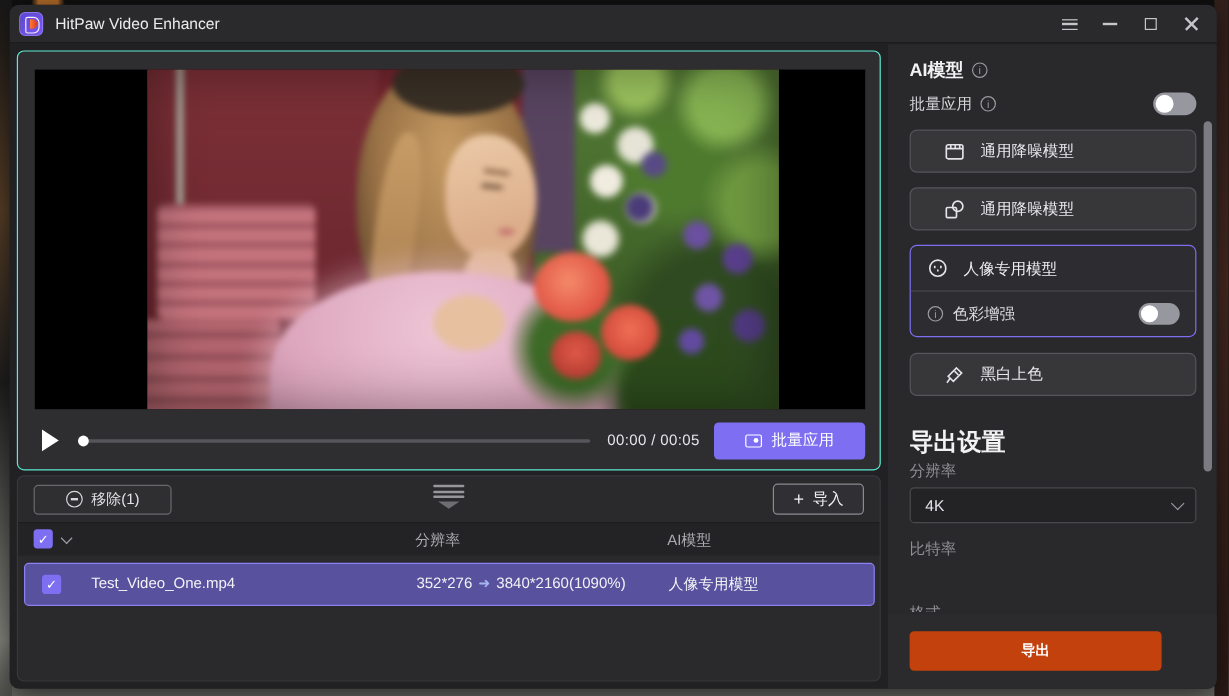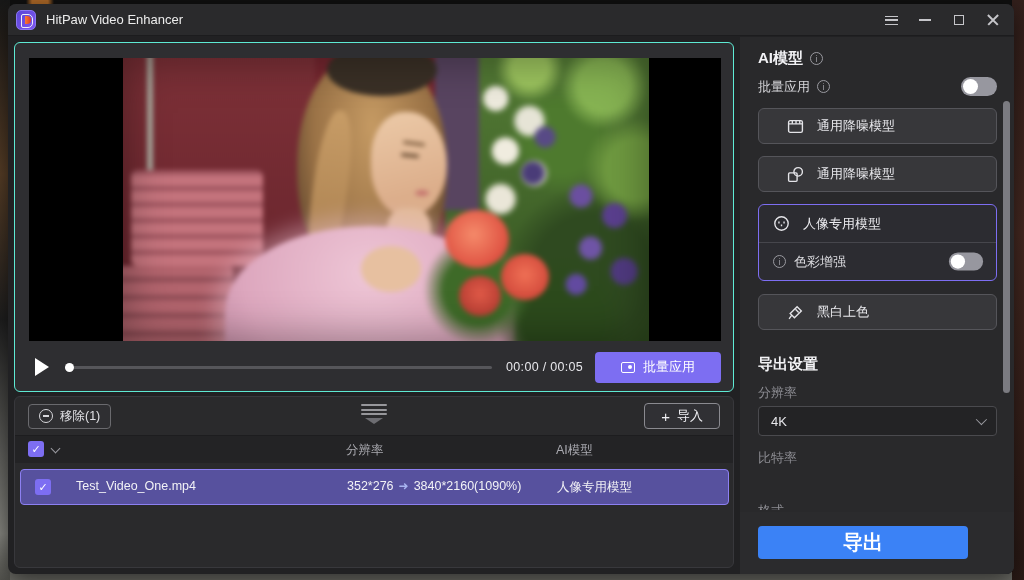--- a/index.html
+++ b/index.html
@@ -112,21 +112,21 @@
   .time { color:#e6e6ea; font-size:12.5px; flex:none; margin-right:12px; letter-spacing:.3px; }
   .preview-btn { flex:none; width:126px; height:31px; background:#7d6ef2; border-radius:4px;
     display:flex; align-items:center; justify-content:center; gap:8px; color:#fff; font-size:13px; cursor:pointer; }
   .cam-ic { position:relative; width:14px; height:11px; border:1.6px solid #fff; border-radius:2px; flex:none; }
   .cam-ic::after { content:''; position:absolute; right:2px; top:2.2px; width:4px; height:4px; border-radius:50%; background:#fff; }
 
   
   .list-panel { position:absolute; left:6px; top:392px; width:720px; height:172px;
     background:#2a2a2c; border:1px solid #38383c; border-radius:6px; overflow:hidden; }
   .list-toolbar { position:relative; height:38px; display:flex; align-items:center; }
-  .remove-btn { margin-left:13px; height:25px; padding:0 10px; border:1px solid #6a6a6e; border-radius:4px;
+  .remove-btn { margin-left:13px; height:25px; padding:0 26px; border:1px solid #6a6a6e; border-radius:4px;
     display:flex; align-items:center; gap:7px; color:#e2e2e6; font-size:12.5px; cursor:pointer; background:#2f2f32; }
   .minus-circ { width:14px; height:14px; border:1.4px solid #d8d8dc; border-radius:50%; position:relative; }
   .minus-circ::after { content:''; position:absolute; left:2.6px; top:5px; width:6px; height:1.6px; background:#d8d8dc; }
   .collapse-handle { position:absolute; left:50%; top:7px; transform:translateX(-50%); width:30px; cursor:pointer; }
   .collapse-handle .bar { width:26px; height:2px; background:#97979b; margin:0 auto 2.5px; border-radius:1px; }
   .collapse-handle .tri { width:0; height:0; margin:1px auto 0; border-top:6px solid #6d6d72; border-left:9px solid transparent; border-right:9px solid transparent; }
   .import-btn { position:absolute; right:13px; top:6px; height:26px; padding:0 16px; border:1px solid #8a8a90; border-radius:4px;
     display:flex; align-items:center; gap:7px; color:#f0f0f4; font-size:13px; cursor:pointer; background:#303034; }
   .plus { font-size:15px; line-height:1; color:#f0f0f4; }
 
@@ -158,30 +158,30 @@
   .model-btn { position:absolute; left:18px; width:239px; height:36px; background:#37373a;
     border:1px solid #55555a; border-radius:6px; display:flex; align-items:center; gap:13px;
     padding-left:28px; color:#e8e8ec; font-size:13px; cursor:pointer; }
   .model-group { position:absolute; left:18px; top:167px; width:239px; height:77px;
     border:1.5px solid #7d6ef2; border-radius:6px; background:#2c2c31; }
   .mg-top { height:38px; display:flex; align-items:center; gap:13px; padding-left:14px;
     color:#ededf1; font-size:13px; border-bottom:1px solid #46464c; cursor:pointer; }
   .mg-sub { height:37px; display:flex; align-items:center; gap:8px; padding:0 12px 0 14px; color:#dcdce0; font-size:13px; }
   .mg-sub .toggle { transform:scale(.95); }
 
-  .sb-section { position:absolute; left:18px; top:318px; color:#f2f2f5; font-size:15px; font-weight:bold; }
+  .sb-section { position:absolute; left:18px; top:318px; color:#f2f2f5; font-size:20px; font-weight:bold; }
   .sb-label { position:absolute; left:18px; color:#8e8e94; font-size:13px; }
   .sb-select { position:absolute; left:18px; width:239px; height:30px; background:#232325;
     border:1px solid #4a4a4e; border-radius:4px; display:flex; align-items:center;
     padding:0 12px; color:#e6e6ea; font-size:13px; cursor:pointer; }
   .sel-chev { margin-left:auto; width:8px; height:8px; border-right:1.6px solid #9a9aa0; border-bottom:1.6px solid #9a9aa0; transform:rotate(45deg) translateY(-2px); }
   .clipped-label { position:absolute; left:18px; top:465px; height:8px; overflow:hidden; color:#8e8e94; font-size:13px; }
   .sb-footer { position:absolute; left:0; bottom:0; width:274px; height:62px; background:#2b2b2d; }
-  .export-btn { position:absolute; left:18px; top:14px; width:210px; height:33px; background:#3b82f6;
-    border-radius:4px; color:#fff; font-size:20px; font-weight:bold; display:flex; align-items:center; justify-content:center; cursor:pointer; }
+  .export-btn { position:absolute; left:18px; top:14px; width:210px; height:33px; background:#c2410c;
+    border-radius:4px; color:#fff; font-size:12px; font-weight:bold; display:flex; align-items:center; justify-content:center; cursor:pointer; }
   .sb-scroll { position:absolute; left:263px; top:64px; width:7px; height:292px; border-radius:4px; background:#7b7b81; cursor:pointer; }
 
   .micon { flex:none; }
 </style>
 </head>
 <body>
 
 <div class="desk-left"></div>
 <div class="desk-right"></div>
 

